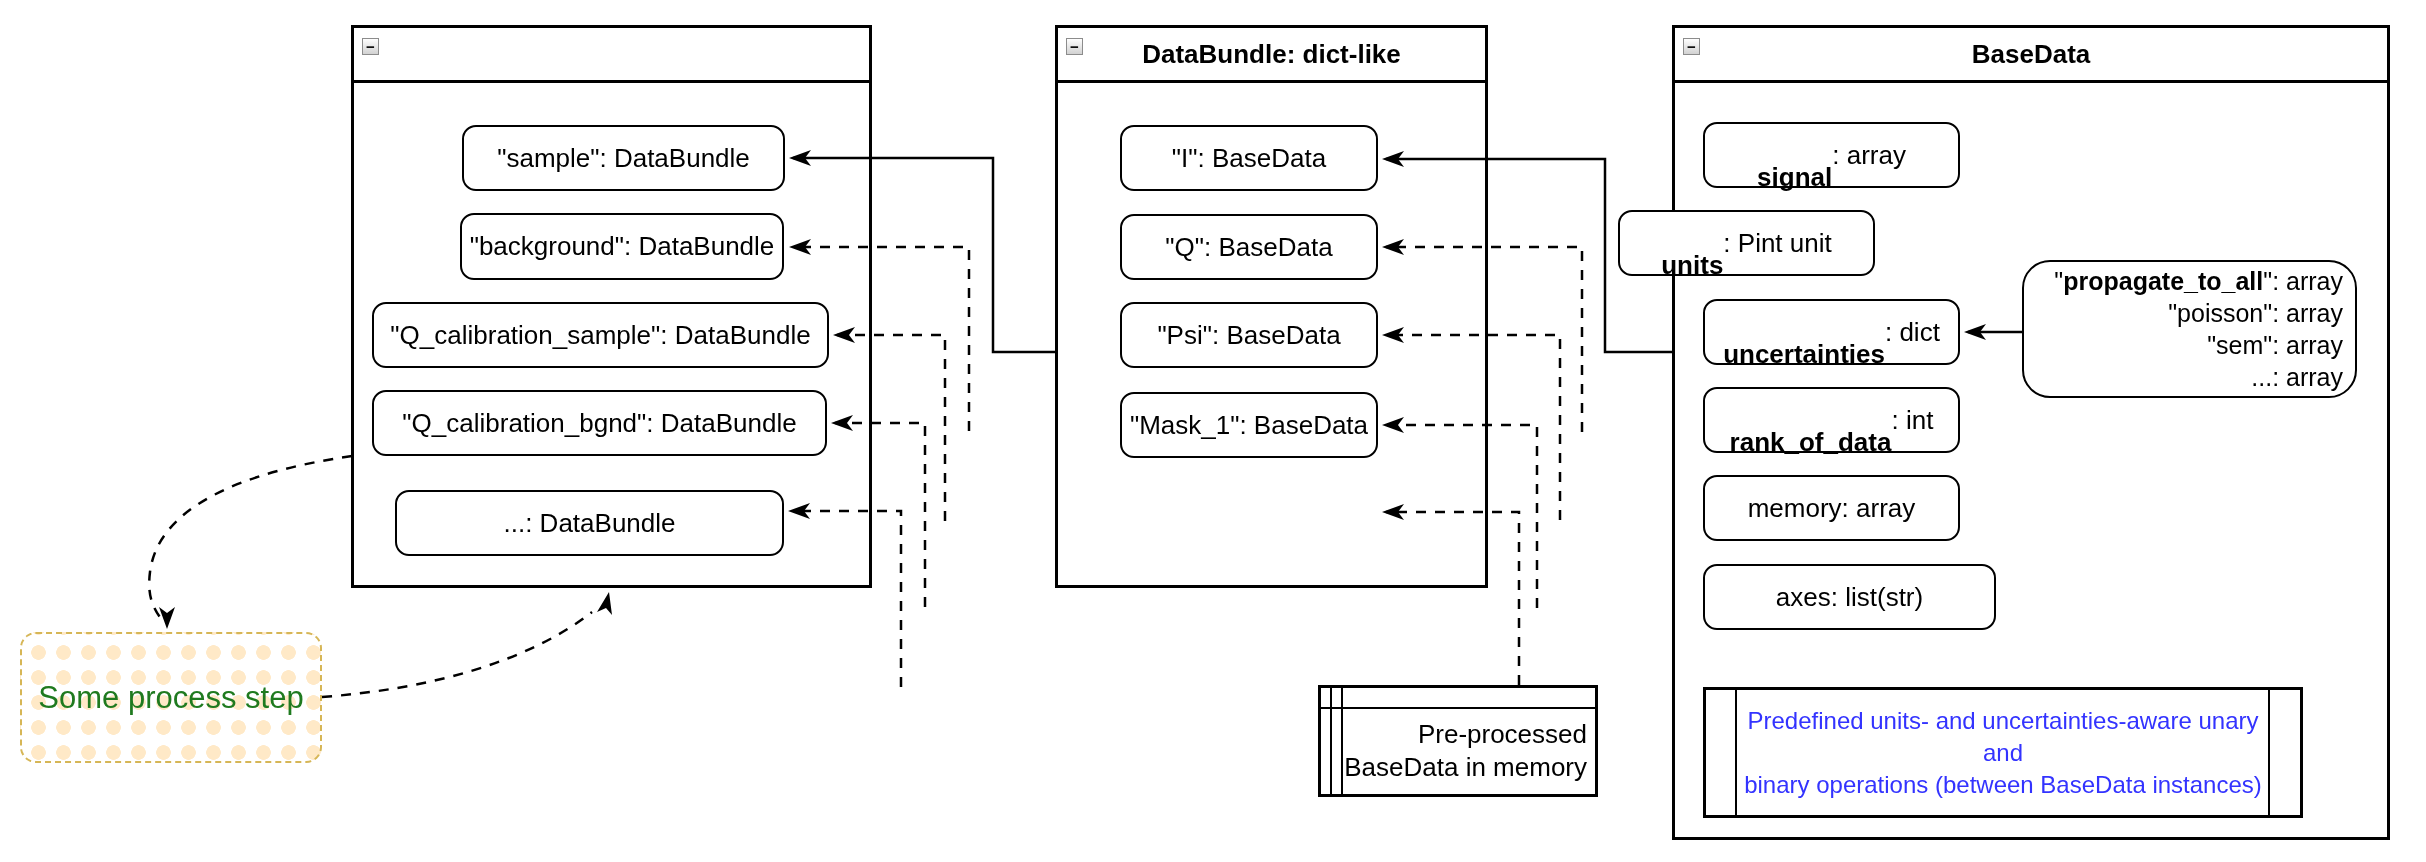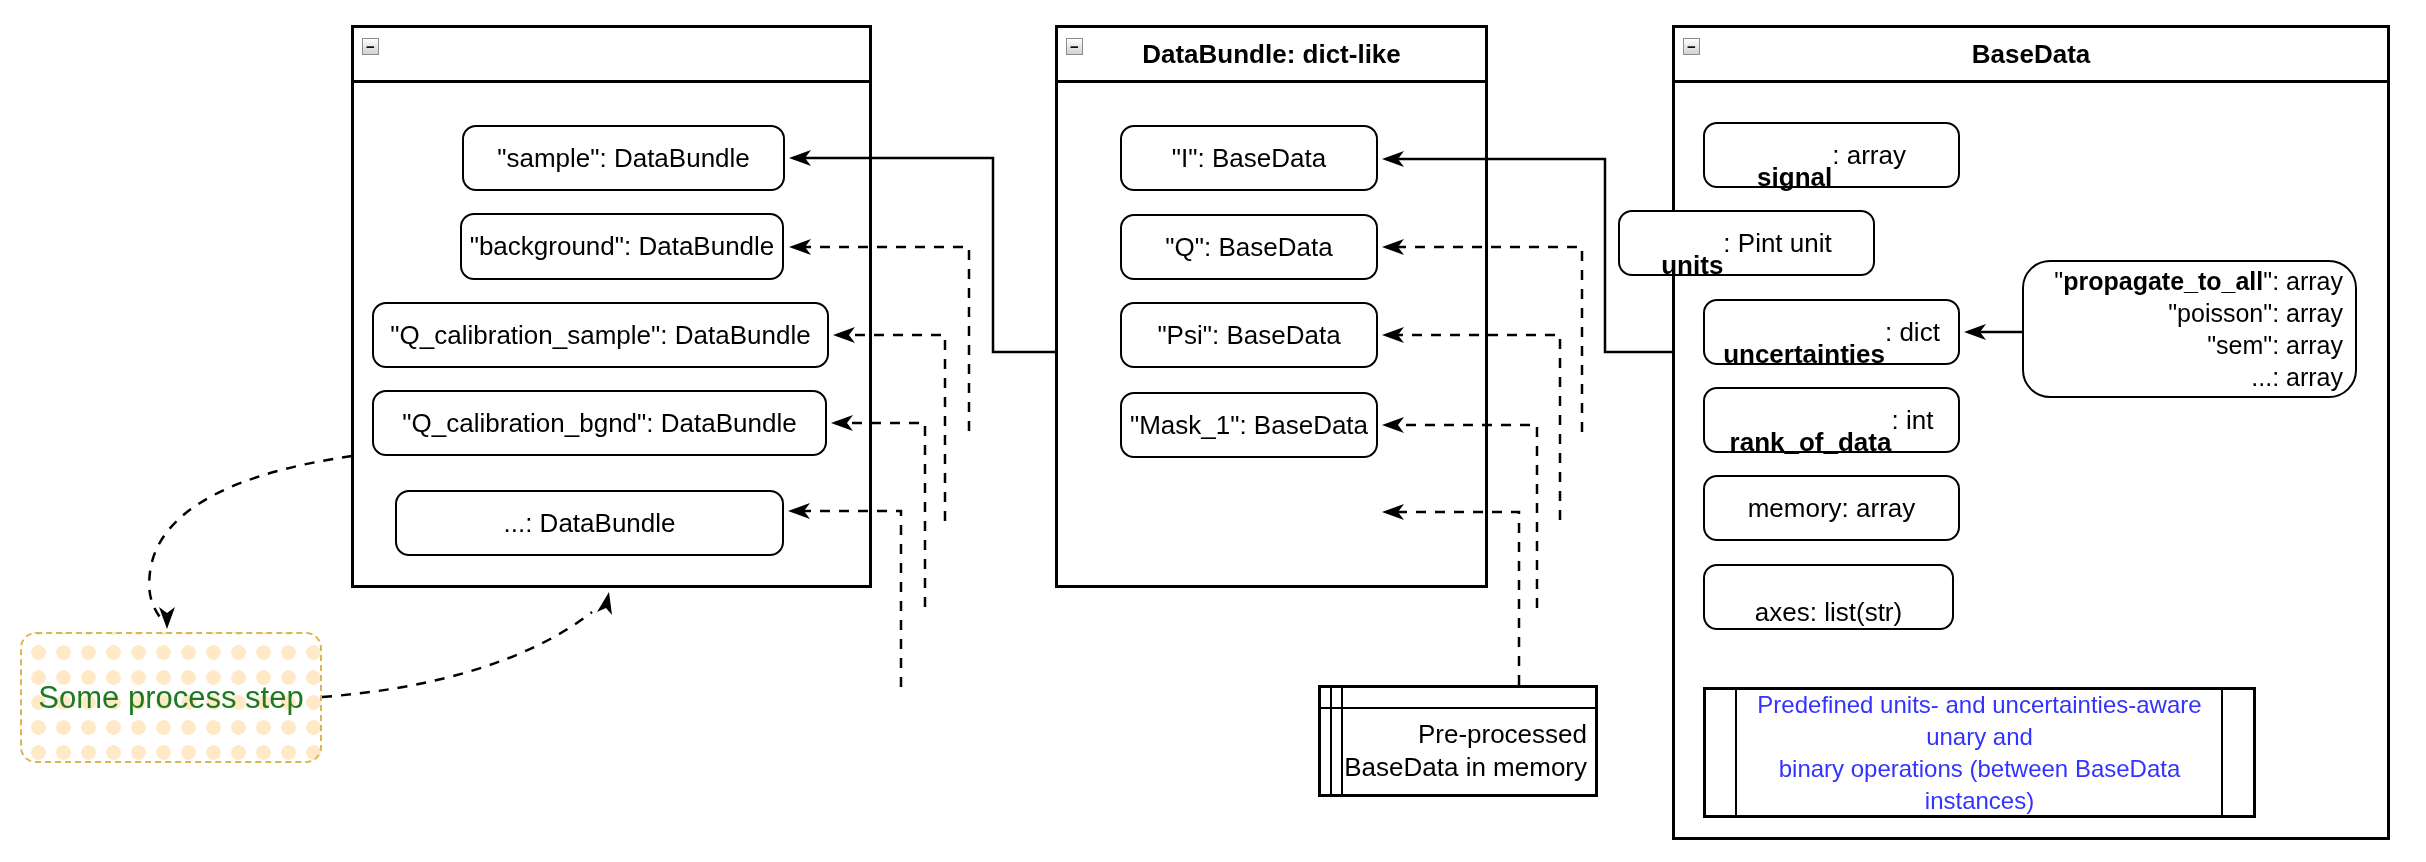--- a/index.html
+++ b/index.html
@@ -12,21 +12,21 @@
         border:1px solid #8c8c8c;background:linear-gradient(#fefefe,#d2d2d2);
         display:flex;align-items:center;justify-content:center;
         font-size:15px;line-height:1;font-weight:bold;color:#000;cursor:pointer;}
   .item{position:absolute;border:2.5px solid #000;border-radius:14px;background:#fff;box-sizing:border-box;
         display:flex;align-items:center;justify-content:center;font-size:26px;white-space:pre;z-index:2;}
   .fname{font-weight:bold;margin-top:44px;}
   .propbox{position:absolute;left:2022px;top:260px;width:335px;height:138px;box-sizing:border-box;
         border:2.5px solid #000;border-radius:28px;background:#fff;z-index:2;
         display:flex;flex-direction:column;justify-content:center;align-items:flex-end;
         padding:4px 12px 4px 6px;font-size:25px;line-height:32px;white-space:pre;}
-  .opsband{position:absolute;left:1703px;top:687px;width:553px;height:131px;box-sizing:border-box;
+  .opsband{position:absolute;left:1703px;top:687px;width:600px;height:131px;box-sizing:border-box;
         border:3px solid #000;background:#fff;z-index:2;}
   .opscol-l{position:absolute;top:0;bottom:0;left:29px;width:0;border-left:2.5px solid #000;}
   .opscol-r{position:absolute;top:0;bottom:0;right:30px;width:0;border-left:2.5px solid #000;}
   .opstext{position:absolute;left:36px;right:36px;top:0;bottom:0;color:var(--note_blue,#3333ff);
         display:flex;flex-direction:column;align-items:center;justify-content:center;
         font-size:24px;line-height:32px;text-align:center;}
   .ppbox{position:absolute;left:1318px;top:685px;width:280px;height:112px;box-sizing:border-box;
         border:3px solid #000;background:#fff;z-index:2;}
   .pphline{position:absolute;left:0;right:0;top:19px;border-bottom:2.5px solid #000;}
   .ppv1{position:absolute;top:0;bottom:0;left:9px;width:0;border-left:2.5px solid #000;}
@@ -77,21 +77,21 @@
     <div class="chdr">
       <span class="collapse">−</span>
       <span>BaseData</span>
     </div>
   </div>
   <div class="item" style="left:1703px;top:122px;width:257px;height:66px;"><span class="fname">signal</span><span>: array</span></div>
   <div class="item" style="left:1618px;top:210px;width:257px;height:66px;"><span class="fname">units</span><span>: Pint unit</span></div>
   <div class="item" style="left:1703px;top:299px;width:257px;height:66px;"><span class="fname">uncertainties</span><span>: dict</span></div>
   <div class="item" style="left:1703px;top:387px;width:257px;height:66px;"><span class="fname">rank_of_data</span><span>: int</span></div>
   <div class="item" style="left:1703px;top:475px;width:257px;height:66px;"><span class="fname"></span><span>memory: array</span></div>
-  <div class="item" style="left:1703px;top:564px;width:251px;height:66px;align-items:flex-end;"><span class="fname"></span><span>axes: list(str)</span></div>
+  <div class="item" style="left:1703px;top:564px;width:293px;height:66px;"><span class="fname"></span><span>axes: list(str)</span></div>
 
   <div class="propbox">
     <div><span>"</span><span class="fname">propagate_to_all</span><span>": array</span></div>
     <div><span></span><span class="fname"></span><span>"poisson": array</span></div>
     <div><span></span><span class="fname"></span><span>"sem": array</span></div>
     <div><span></span><span class="fname"></span><span>...: array</span></div>
   </div>
 
   <div class="opsband">
     <div class="opscol-l"></div>

